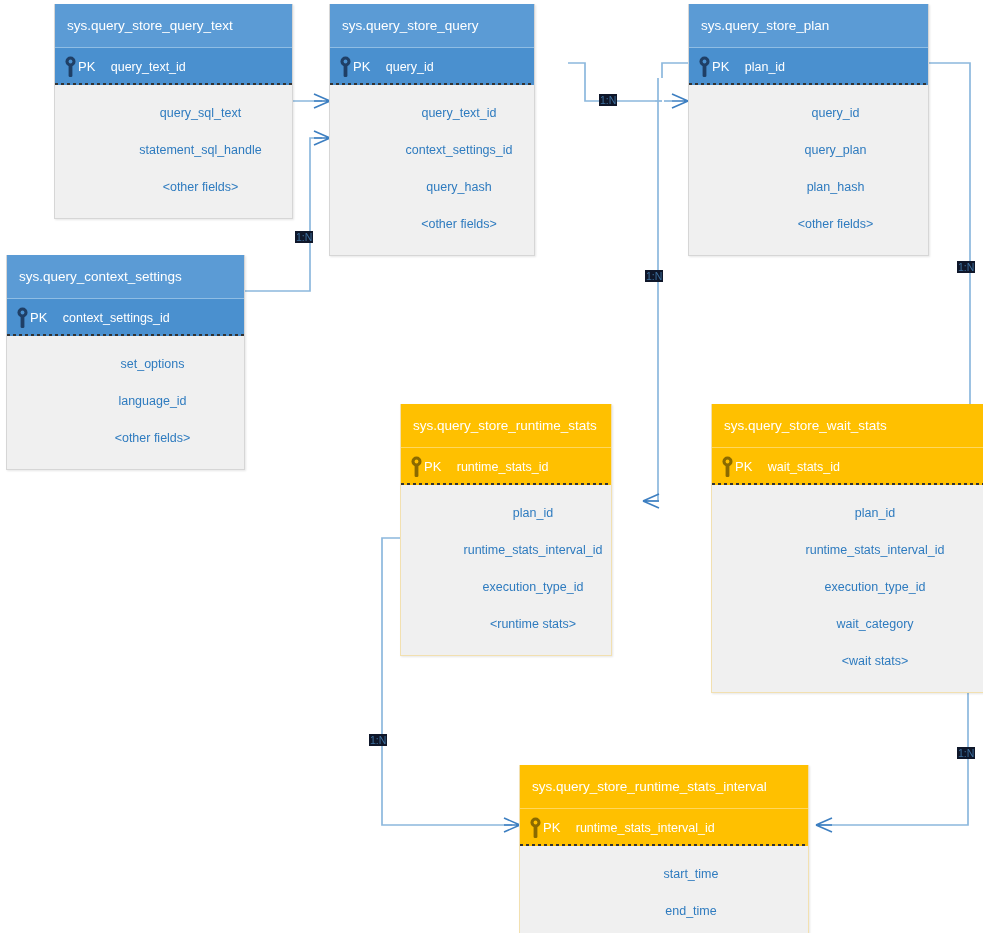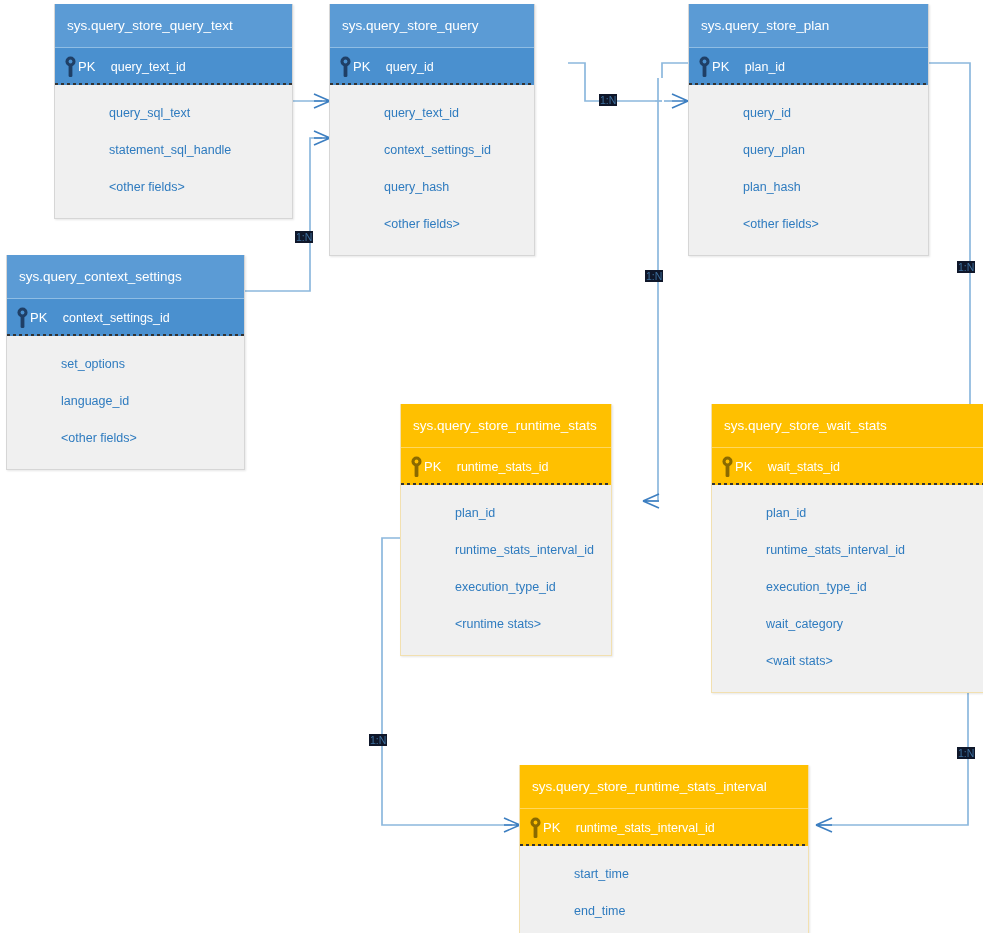--- a/index.html
+++ b/index.html
@@ -63,20 +63,21 @@
   .entity .fields {
     padding: 10px 0 12px 0;
   }
   .entity .field {
     height: 37px;
     line-height: 37px;
     padding-left: 54px;
     font-size: 12.5px;
     color: #2e7bbf;
     white-space: nowrap;
+    text-align: center;
   }
 
   
   .entity.blue .title { background: #5b9bd5; border-bottom: 1px solid #8fbde4; }
   .entity.blue .pkrow { background: #4a90cf; }
   .entity.blue { border-color: #d6d6d6; }
 
   
   .entity.orange .title { background: #ffc000; border-bottom: 1px solid #ffd75e; }
   .entity.orange .pkrow { background: #ffc000; }

